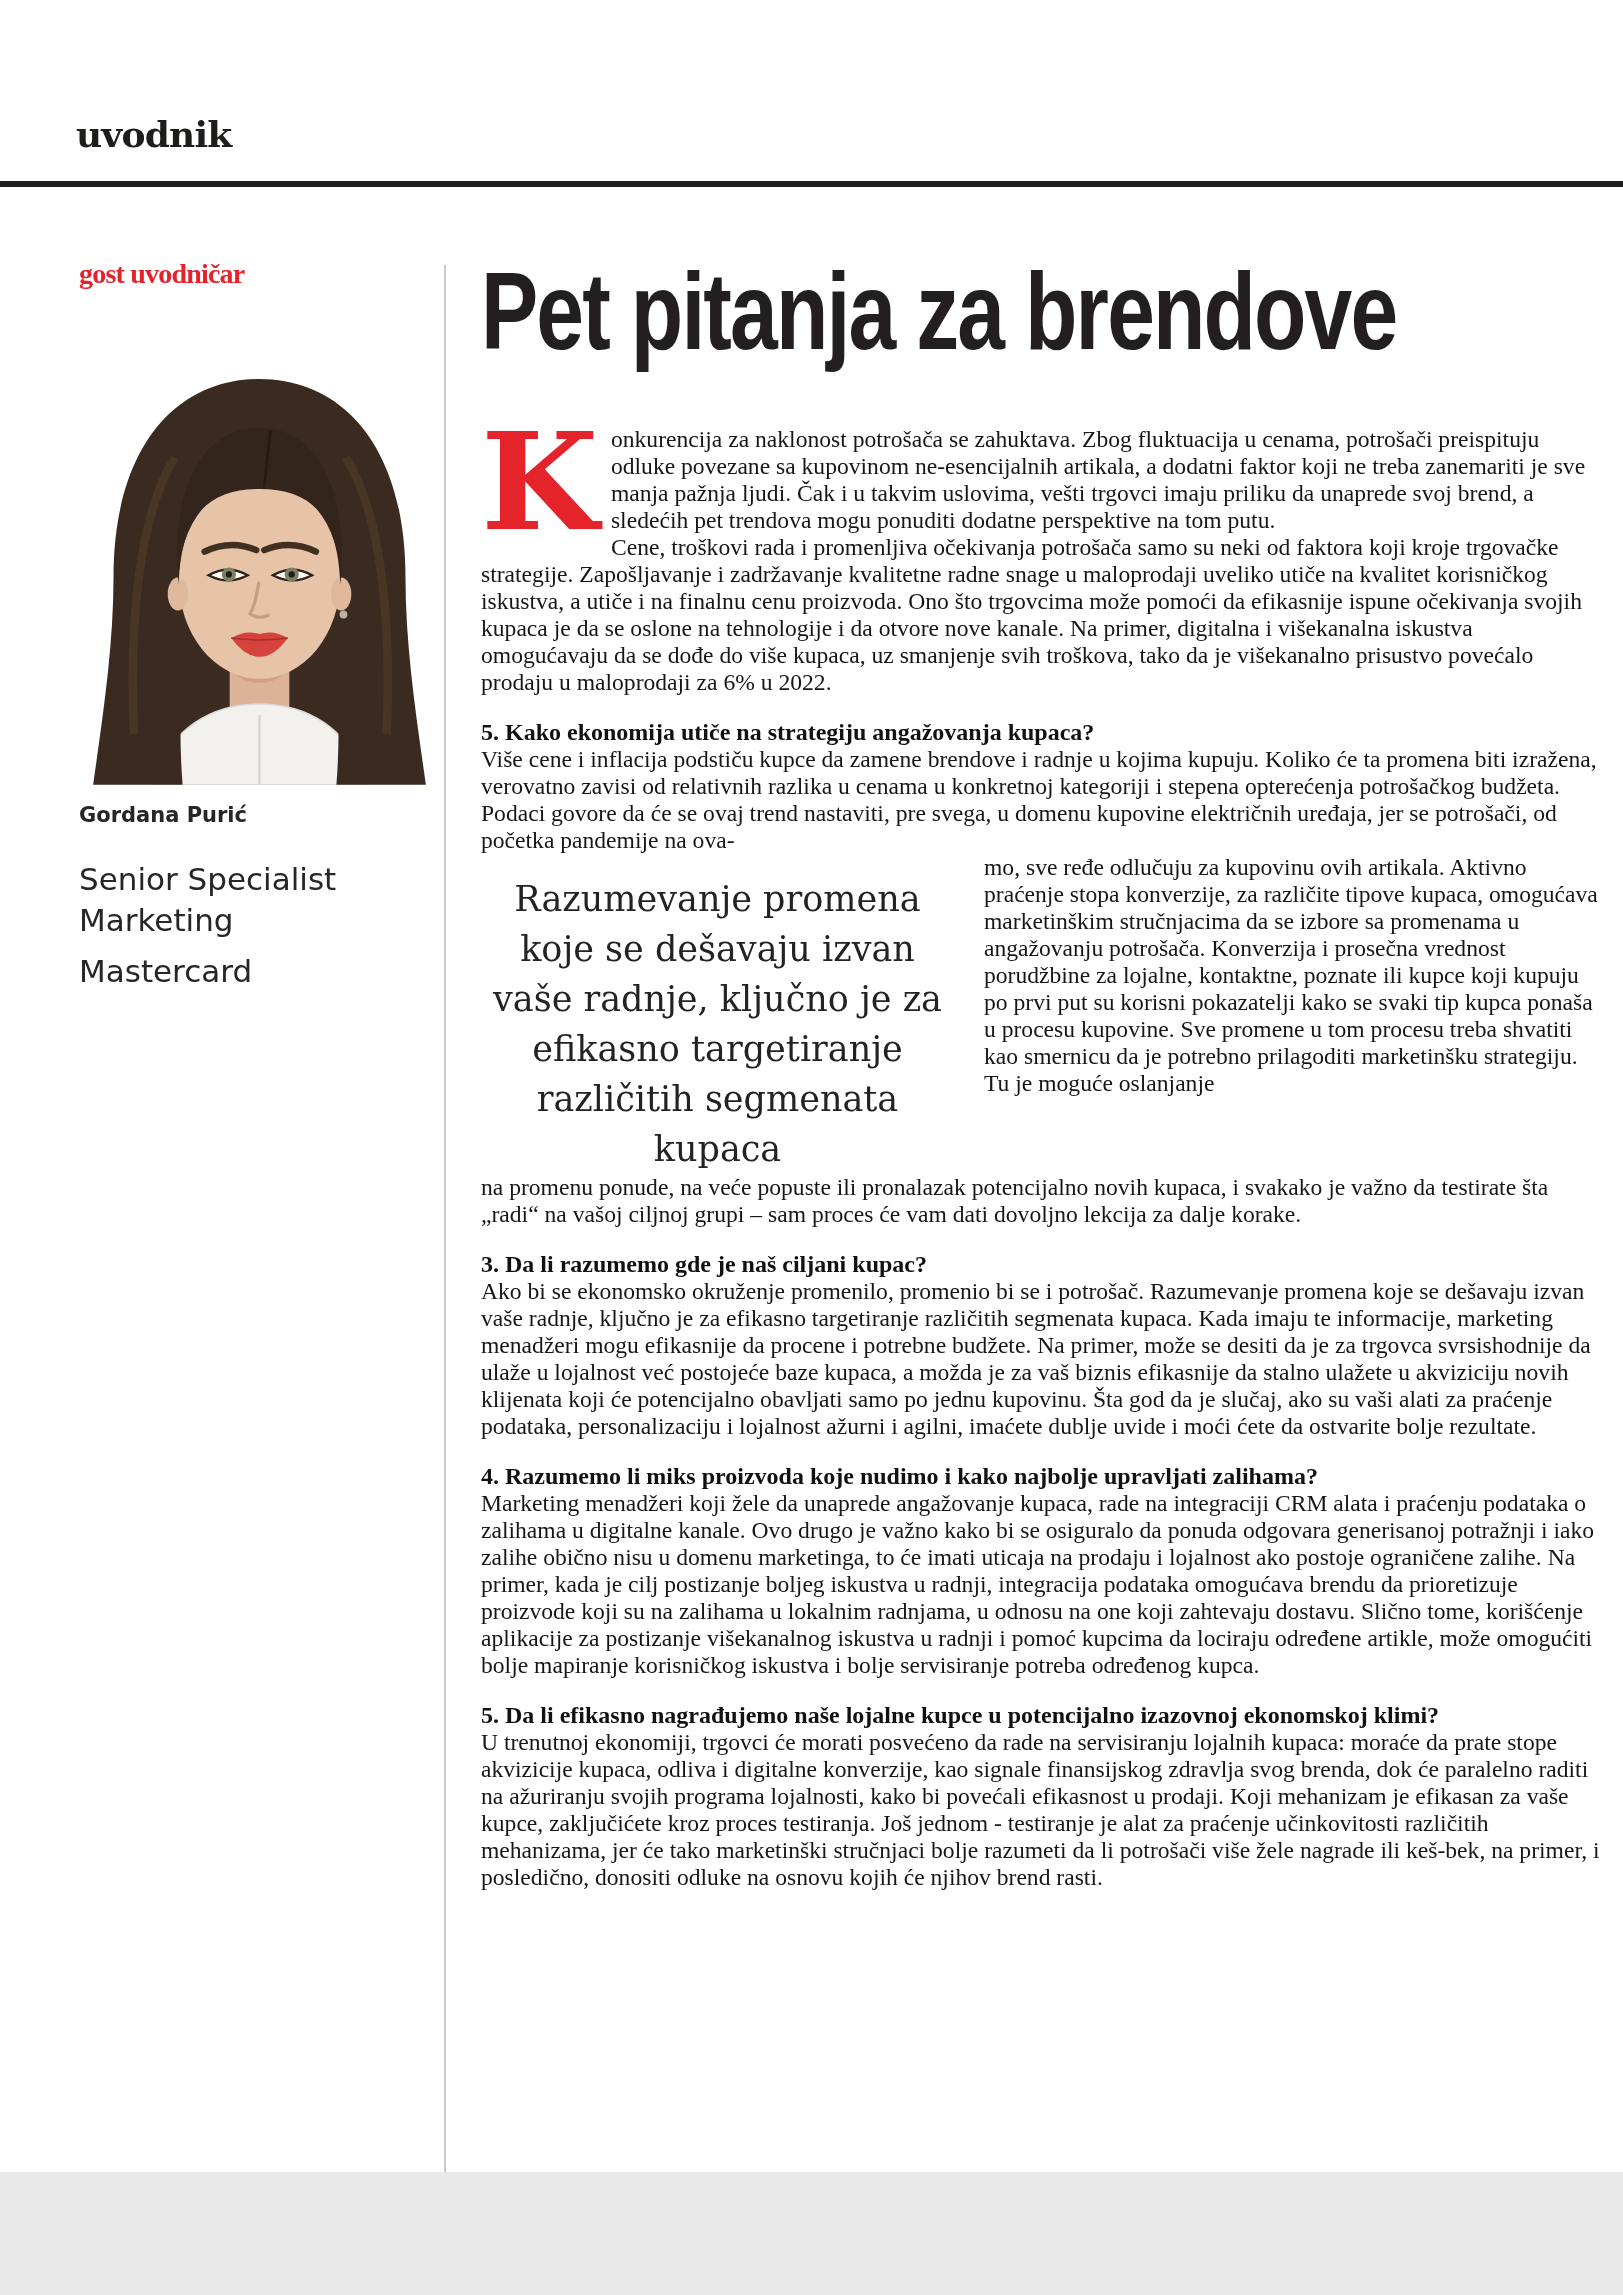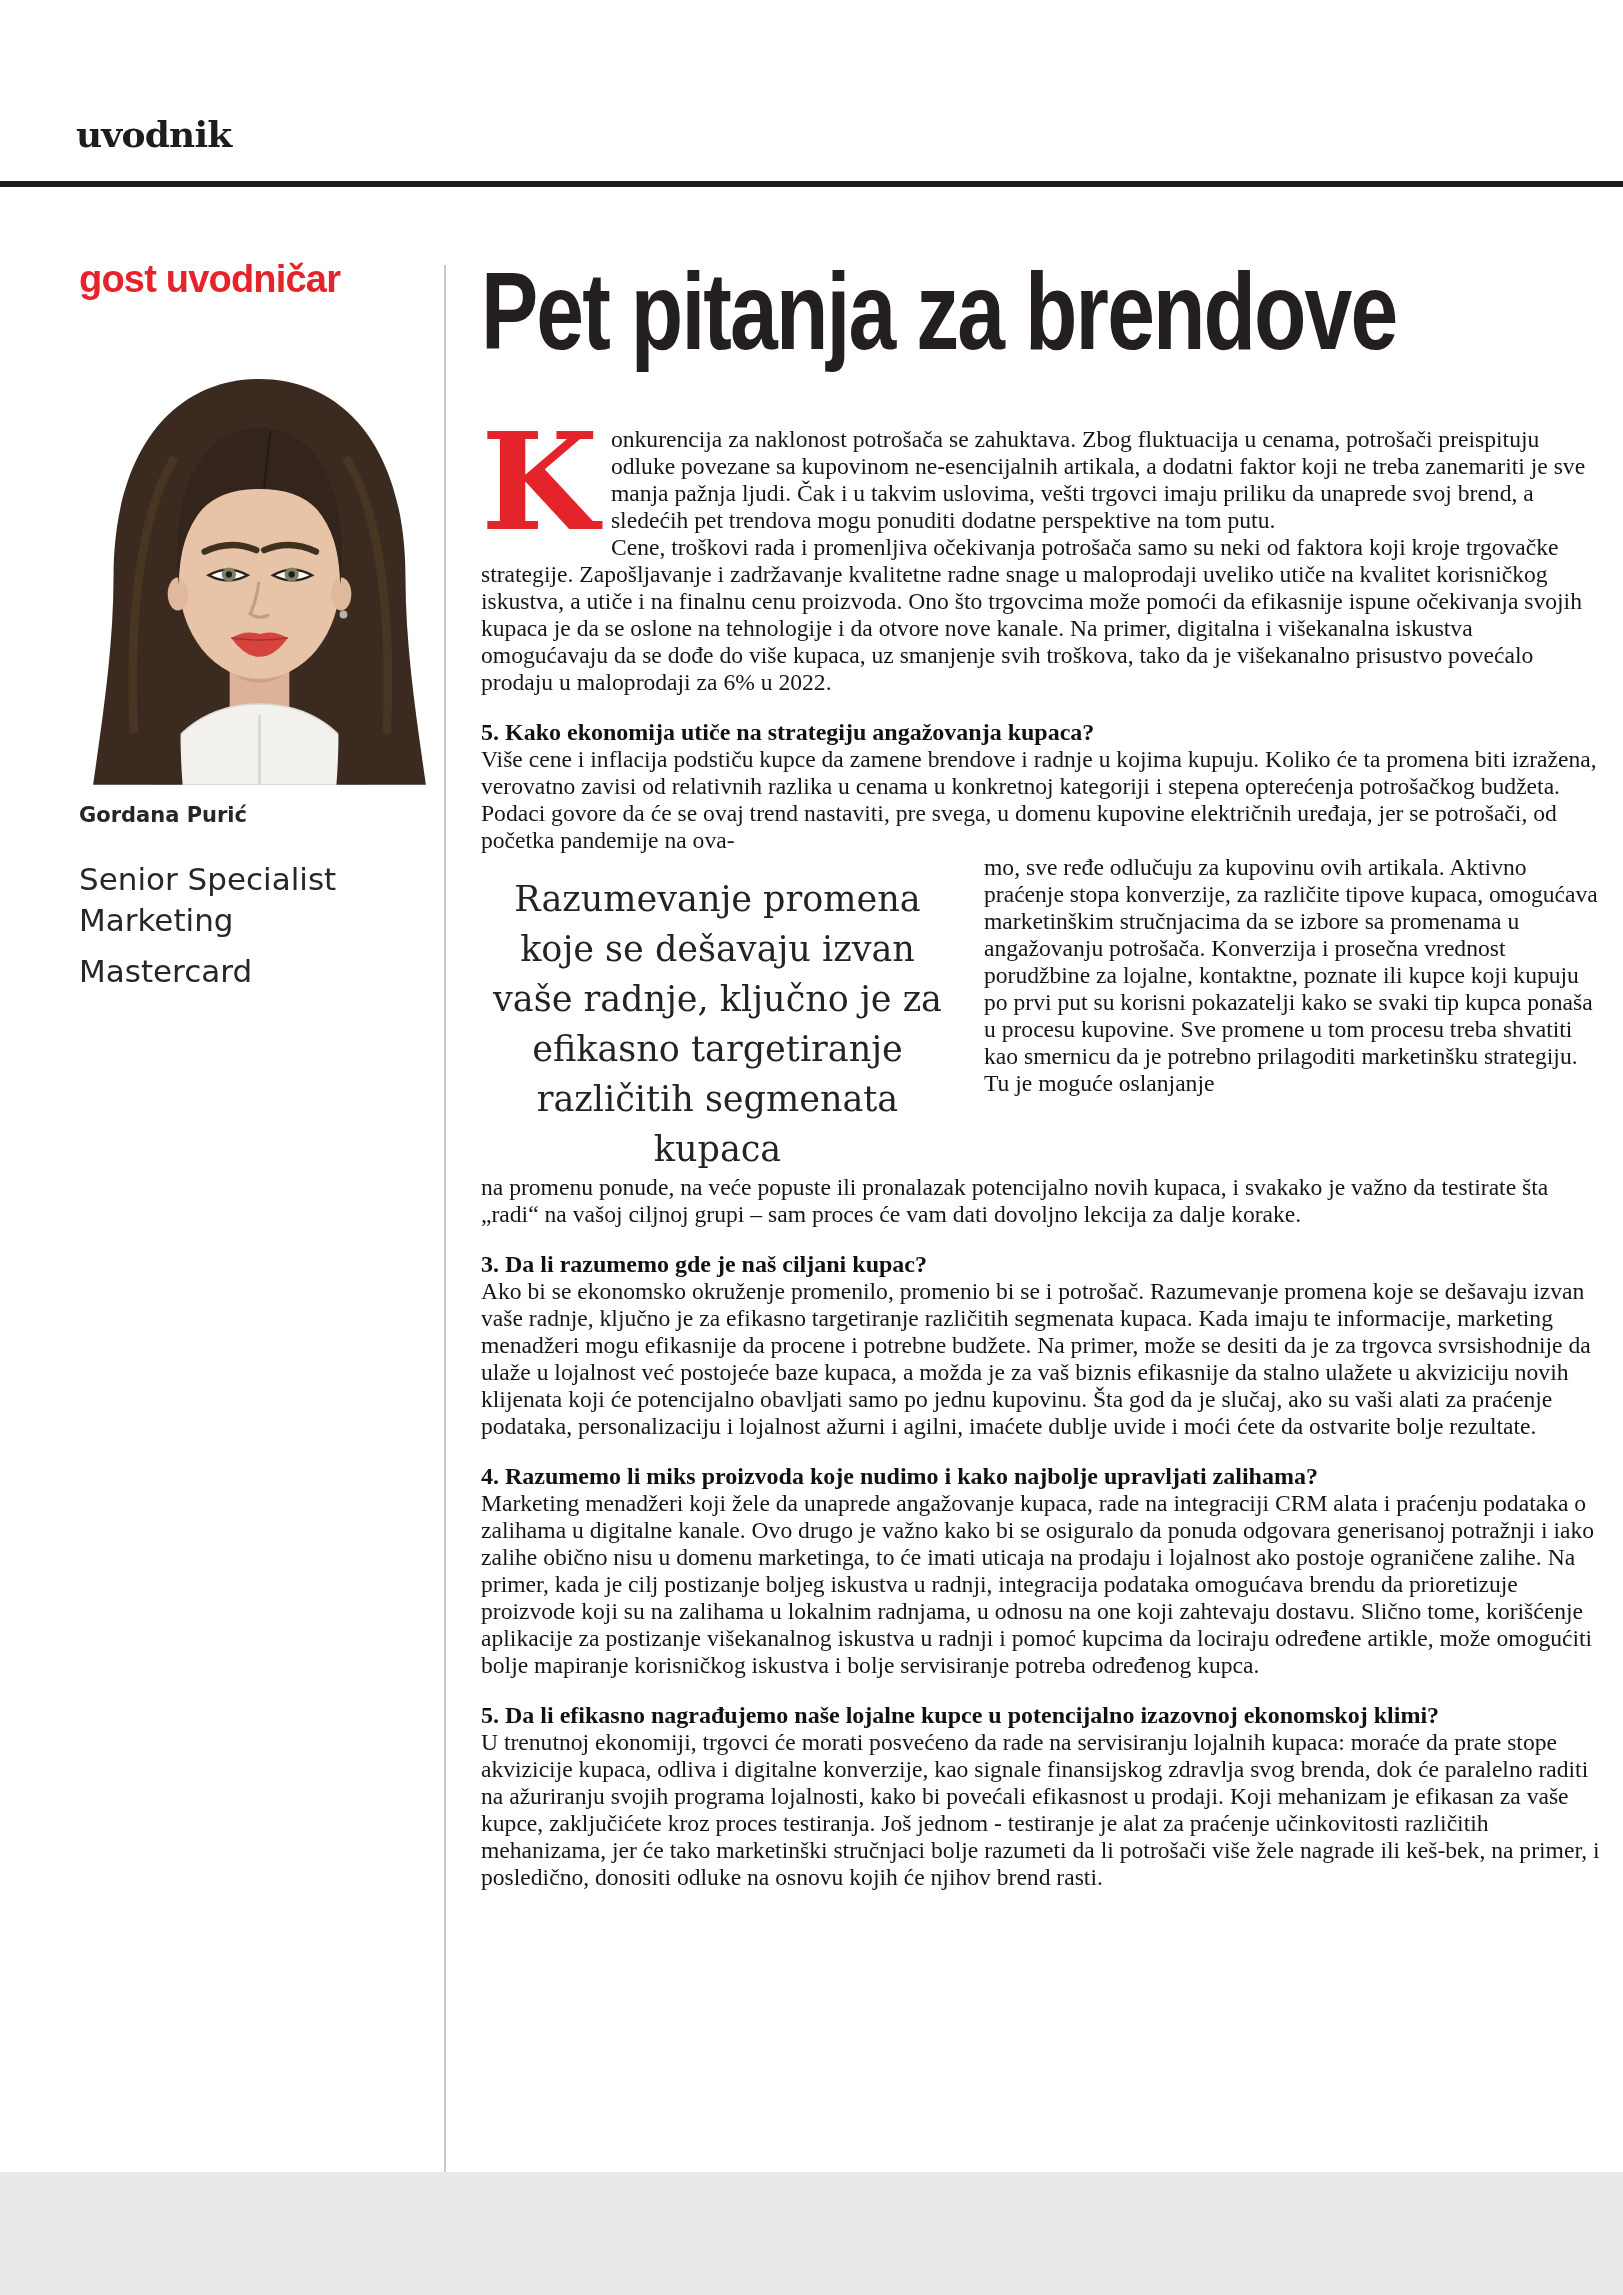--- a/index.html
+++ b/index.html
@@ -12,22 +12,22 @@
   .section-label {
     position:absolute; left:76px; top:113px;
     font-family:"DejaVu Serif", serif; font-weight:bold;
     font-size:36px; letter-spacing:-0.8px; color:#1d1d1b;
   }
   .top-rule { position:absolute; left:0; top:181px; width:1623px; height:5.5px; background:#1d1d1b; }
 
   
   .kicker {
     position:absolute; left:79px; top:258px;
-    font-family:Liberation Sans, sans-serif; font-weight:bold;
-    font-size:38px; letter-spacing:-0.8px; color:#e4232b;
+    font-family:Liberation Serif, serif; font-weight:bold;
+    font-size:28px; letter-spacing:-0.8px; color:#e4232b;
   }
   .portrait { position:absolute; left:79px; top:349px; width:361px; height:436px; }
   .author-name {
     position:absolute; left:79px; top:803px;
     font-family:"DejaVu Sans", sans-serif; font-weight:bold;
     font-size:21px; color:#262626;
   }
   .author-role {
     position:absolute; left:79px; top:859px; width:322px;
     font-family:"DejaVu Sans", sans-serif; font-size:31px; line-height:41px; color:#262626;

